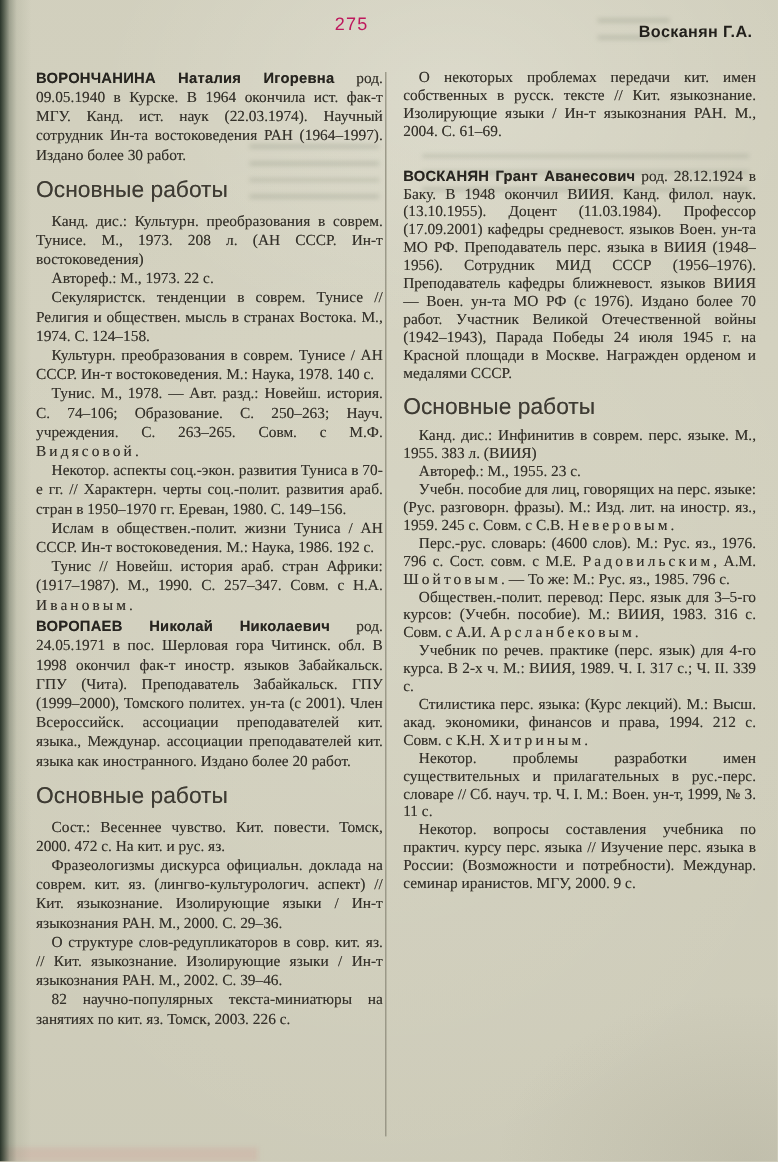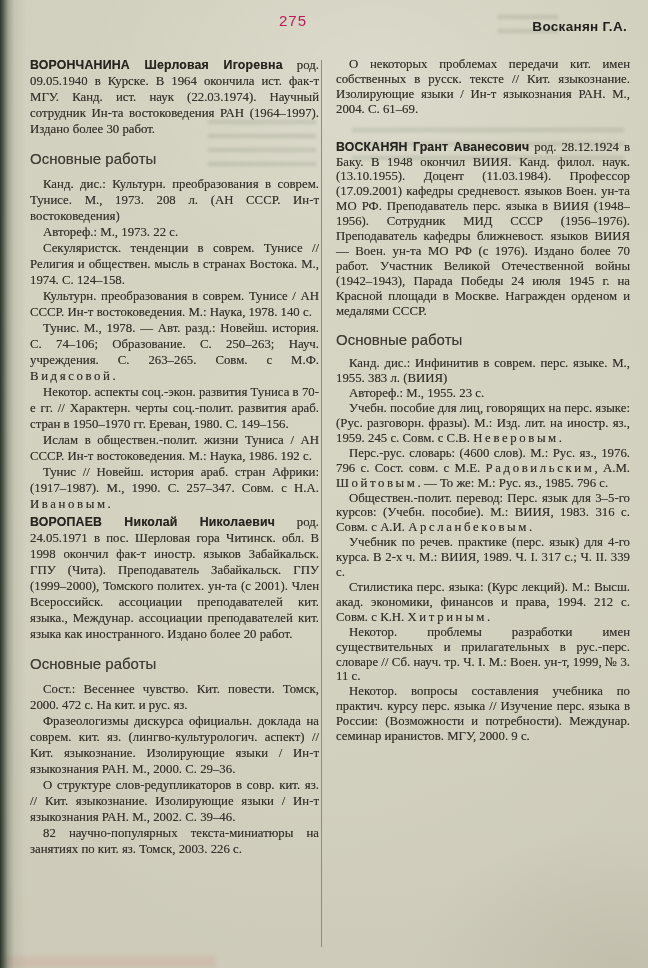--- a/index.html
+++ b/index.html
@@ -73,38 +73,38 @@
   .col-right .entry-para { margin-top:23px; }
   .col .entry-para:first-child, .col .work-para:first-child { margin-top:0; }
 
   .ename {
     font-family:"Liberation Sans", sans-serif;
     font-weight:700; font-size:12.3px; letter-spacing:0.2px; color:#26241f;
   }
   .spaced { letter-spacing:2.6px; }
   .works-heading {
     font-family:"Liberation Sans", sans-serif;
-    font-size:15px; color:#3e3b33; margin:14px 0 9px; text-indent:0; text-align:left;
+    font-size:19px; color:#3e3b33; margin:14px 0 9px; text-indent:0; text-align:left;
   }
 </style>
 </head>
 <body>
 
 <div class="binding-edge"></div>
 <div class="bottom-strip"></div>
 <div class="ghost" id="ghost1"></div>
 <div class="ghost" id="ghost2"></div>
 <div class="ghost" id="ghost3"></div>
 
 <div class="page-number">275</div>
 <div class="running-head">Восканян Г.А.</div>
 <div class="divider"></div>
 
 <div class="col col-left">
-    <p class="para entry-para"><span class="ename">ВОРОНЧАНИНА Шерловая Игоревна</span><span class="run"> род. 09.05.1940 в Курске. В 1964 окончила ист. фак-т МГУ. Канд. ист. наук (22.03.1974). Научный сотрудник Ин-та востоковедения РАН (1964–1997). Издано более 30 работ.</span></p>
+    <p class="para entry-para"><span class="ename">ВОРОНЧАНИНА Наталия Игоревна</span><span class="run"> род. 09.05.1940 в Курске. В 1964 окончила ист. фак-т МГУ. Канд. ист. наук (22.03.1974). Научный сотрудник Ин-та востоковедения РАН (1964–1997). Издано более 30 работ.</span></p>
     <p class="works-heading">Основные работы</p>
     <p class="para work-para"><span class="run">Канд. дис.: Культурн. преобразования в соврем. Тунисе. М., 1973. 208 л. (АН СССР. Ин-т востоковедения)</span></p>
     <p class="para work-para"><span class="run">Автореф.: М., 1973. 22 с.</span></p>
     <p class="para work-para"><span class="run">Секуляристск. тенденции в соврем. Тунисе // Религия и обществен. мысль в странах Востока. М., 1974. С. 124–158.</span></p>
     <p class="para work-para"><span class="run">Культурн. преобразования в соврем. Тунисе / АН СССР. Ин-т востоковедения. М.: Наука, 1978. 140 с.</span></p>
     <p class="para work-para"><span class="run">Тунис. М., 1978. — Авт. разд.: Новейш. история. С. 74–106; Образование. С. 250–263; Науч. учреждения. С. 263–265. Совм. с М.Ф. </span><span class="spaced">Видясовой</span><span class="run">.</span></p>
     <p class="para work-para"><span class="run">Некотор. аспекты соц.-экон. развития Туниса в 70-е гг. // Характерн. черты соц.-полит. развития араб. стран в 1950–1970 гг. Ереван, 1980. С. 149–156.</span></p>
     <p class="para work-para"><span class="run">Ислам в обществен.-полит. жизни Туниса / АН СССР. Ин-т востоковедения. М.: Наука, 1986. 192 с.</span></p>
     <p class="para work-para"><span class="run">Тунис // Новейш. история араб. стран Африки: (1917–1987). М., 1990. С. 257–347. Совм. с Н.А. </span><span class="spaced">Ивановым</span><span class="run">.</span></p>
     <p class="para entry-para"><span class="ename">ВОРОПАЕВ Николай Николаевич</span><span class="run"> род. 24.05.1971 в пос. Шерловая гора Читинск. обл. В 1998 окончил фак-т иностр. языков Забайкальск. ГПУ (Чита). Преподаватель Забайкальск. ГПУ (1999–2000), Томского политех. ун-та (с 2001). Член Всероссийск. ассоциации преподавателей кит. языка., Междунар. ассоциации преподавателей кит. языка как иностранного. Издано более 20 работ.</span></p>

